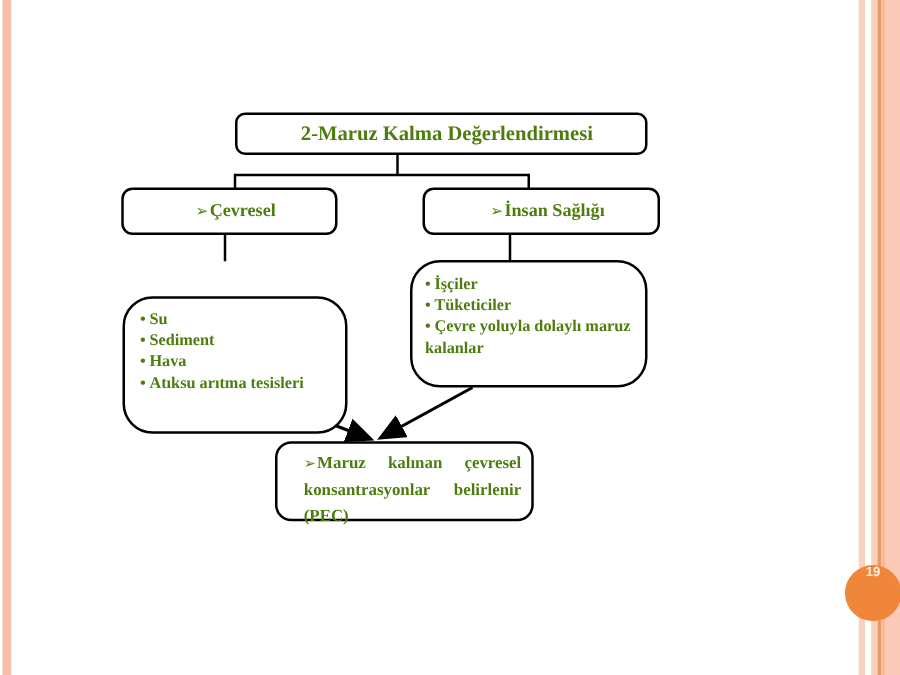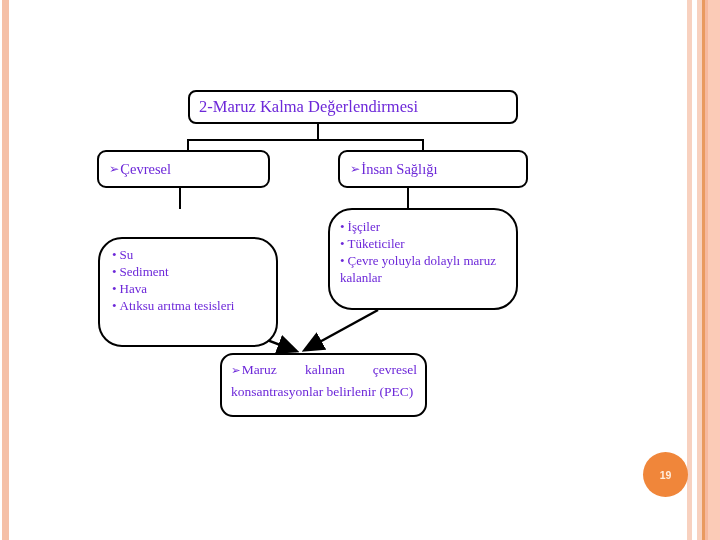--- a/index.html
+++ b/index.html
@@ -22,22 +22,23 @@
   .stripe-r4{left:705px;width:3px;background:var(--right-stripe-mid,#f6b89e);}
   .stripe-r5{left:708px;width:12px;background:var(--right-stripe-wide,#fbcbb7);}
 
   svg.connectors{position:absolute;left:0;top:0;width:720px;height:540px;pointer-events:none;}
 
   .box{
     position:absolute;
     background:#ffffff;
     border:2px solid var(--box-border,#000);
     box-sizing:border-box;
-    color:#6d28d9;
-    font-weight:normal;
+    color:#4d7c0f;
+    font-weight:bold;
+    justify-content:center;
   }
   .title-box{
     left:188px;top:90px;width:330px;height:34px;
     border-radius:8px;
     font-size:16.5px;
     display:flex;align-items:center;
     padding-left:9px;
   }
   .branch-box{
     border-radius:9px;
@@ -53,33 +54,33 @@
     line-height:17px;
   }
   .list-env{left:98px;top:208px;width:180px;height:110px;padding:7px 4px 0 12px;margin-top:29px;}
   .list-human{left:328px;top:208px;width:190px;height:102px;padding:8px 4px 0 10px;}
   .li .bullet{margin-right:3px;}
   .outcome-box{
     left:220px;top:353px;width:207px;height:64px;
     border-radius:13px;
     font-size:13.5px;
     line-height:21px;
-    padding:4px 8px 0 9px;
+    padding:4px 8px 0 21px;
     text-align:justify;
   }
   .arrow-bullet{font-family:"DejaVu Sans",sans-serif;font-size:0.85em;margin-right:1px;}
 
   .page-badge{
-    position:absolute;left:643px;top:452px;width:45px;height:45px;
+    position:absolute;left:676px;top:452px;width:45px;height:45px;
     border-radius:50%;
     background:var(--page-badge,#f0863a);
     color:var(--page-badge-text,#ffeedd);
     font-family:"Liberation Sans","DejaVu Sans",sans-serif;
     font-weight:bold;font-size:10.5px;
-    display:flex;align-items:center;justify-content:center;
+    display:flex;justify-content:center;
   }
 </style>
 </head>
 <body>
 
 <div class="slide">
 
   <div class="stripe stripe-left"></div>
   <div class="stripe stripe-r1"></div>
   <div class="stripe stripe-r2"></div>

